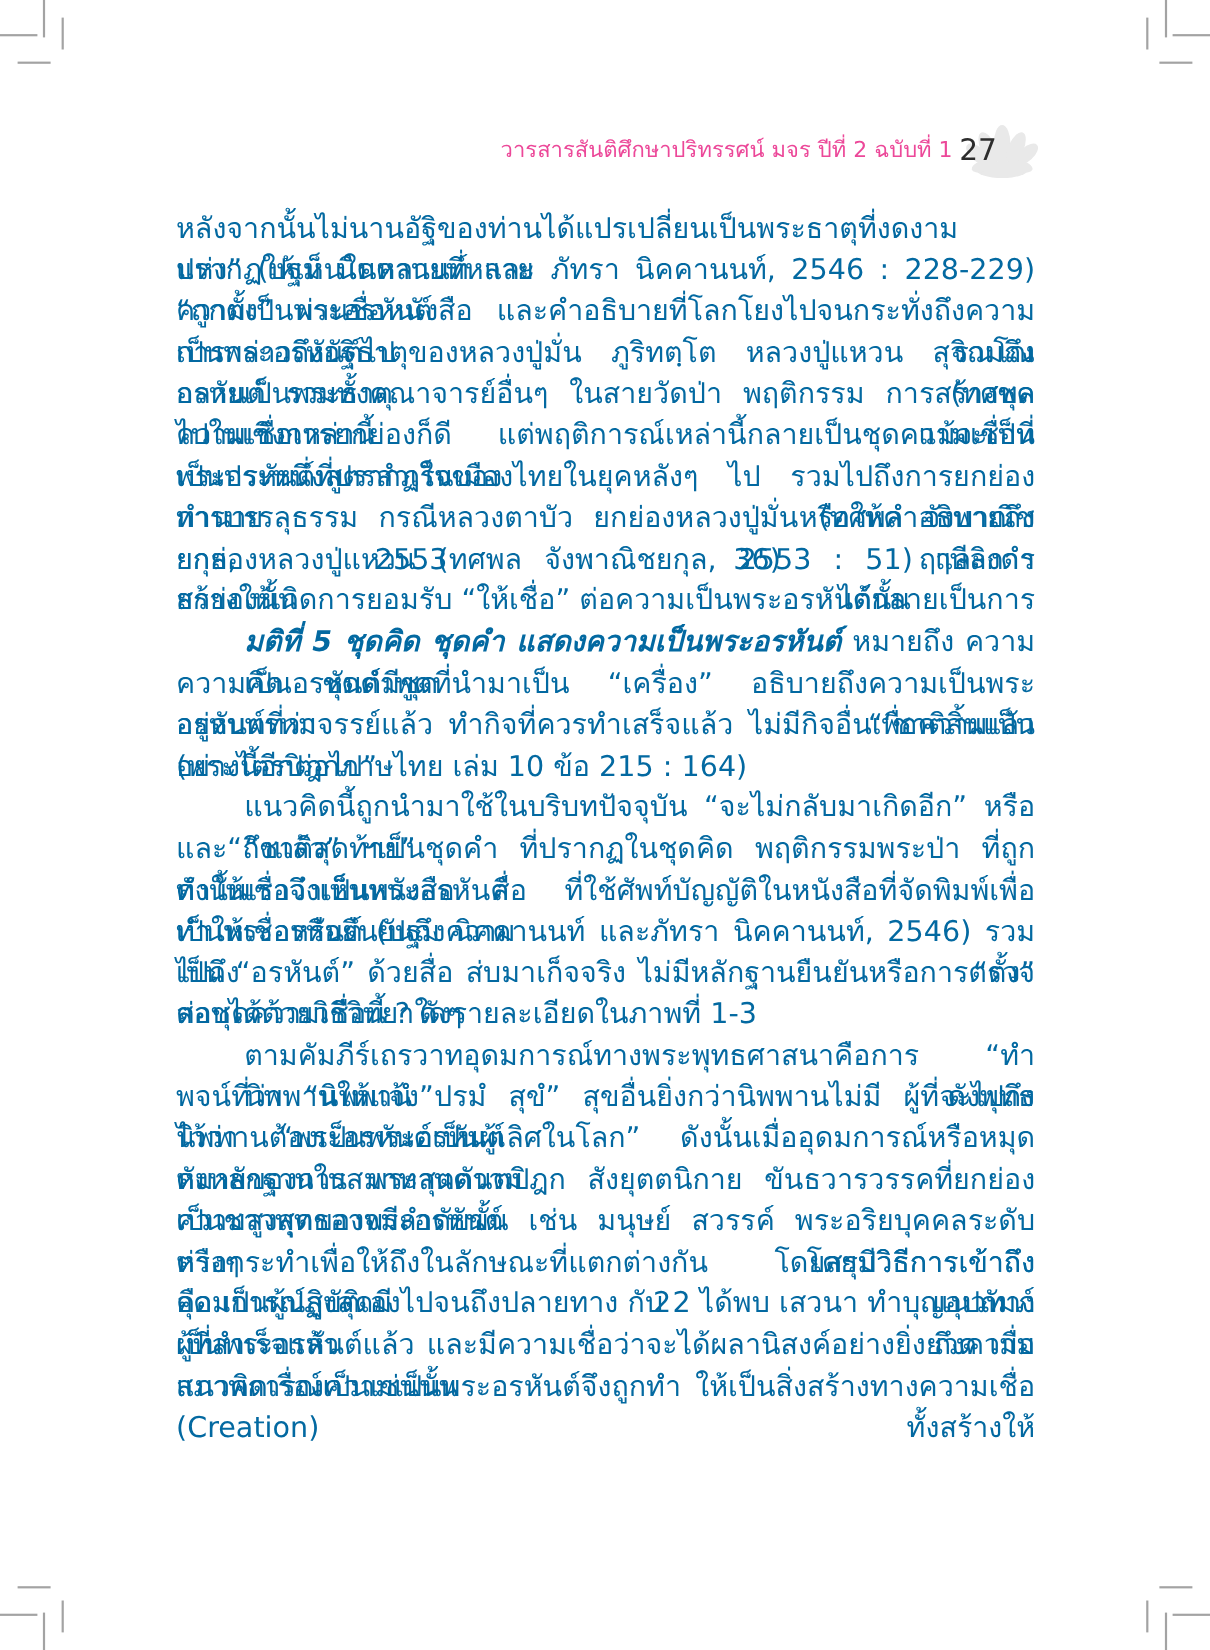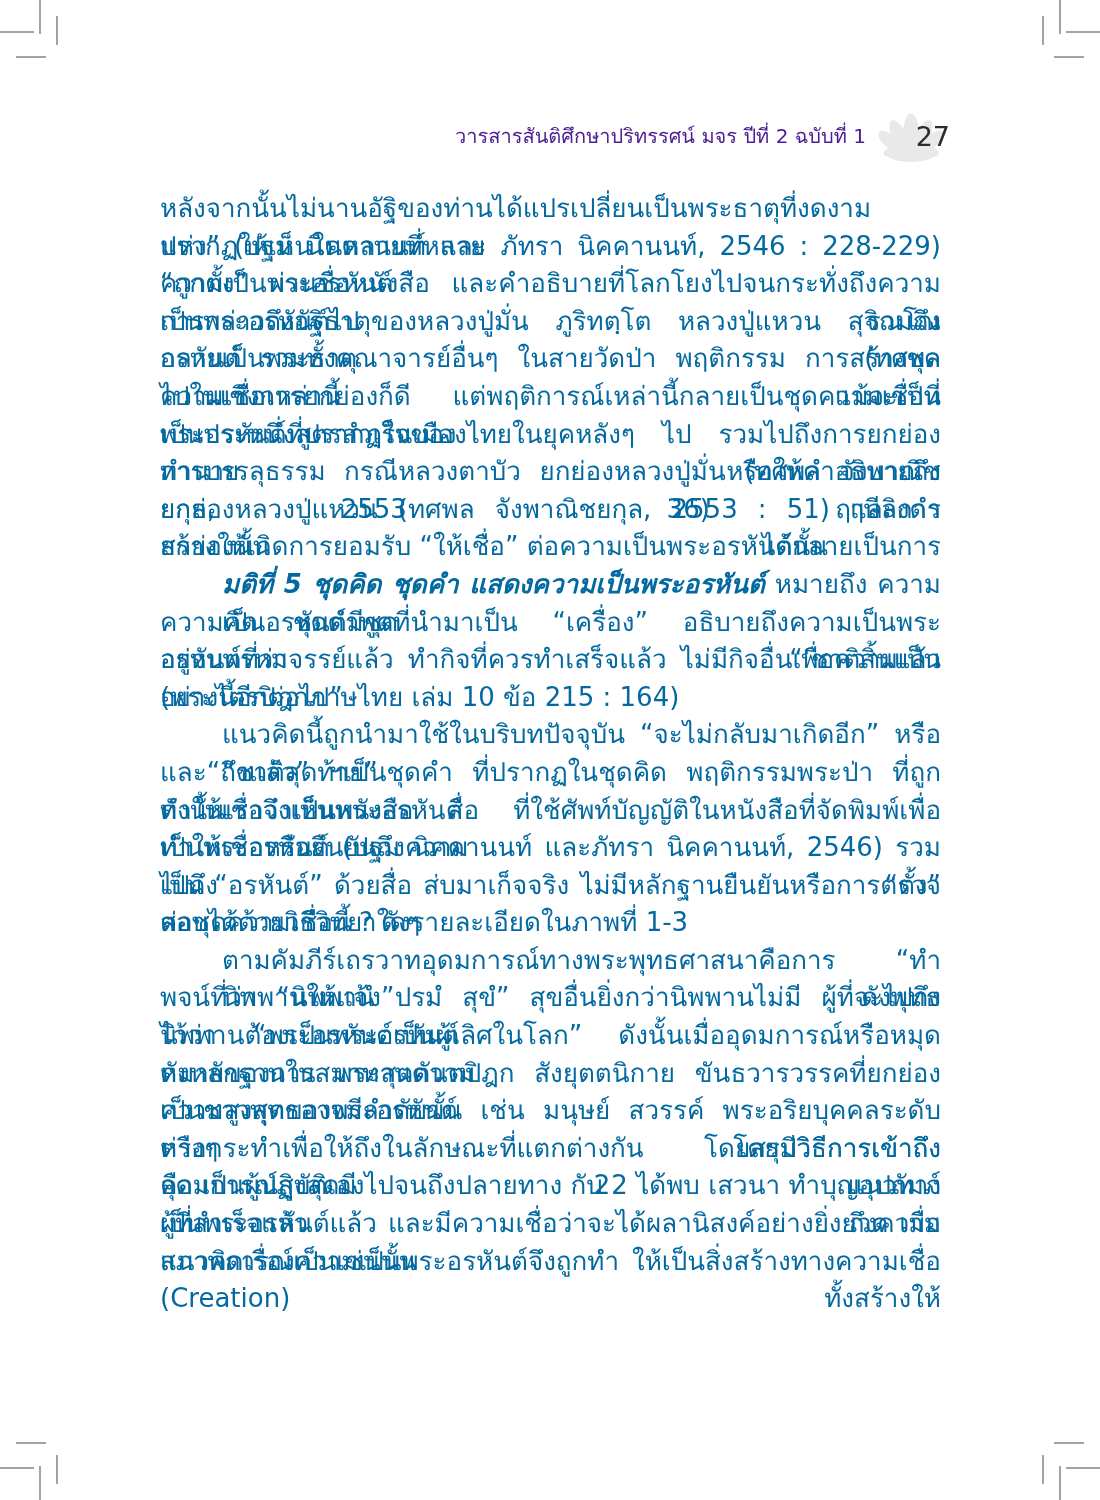--- a/index.html
+++ b/index.html
@@ -12,26 +12,26 @@
   }
   
   .crop{position:absolute;background:#a3a3a3;}
   
   .header{
     position:absolute;
     top:106px;left:160px;width:790px;height:60px;
     display:flex;justify-content:flex-end;align-items:center;
   }
   .journal-title{
-    font-size:20px;color:#4c1d95;letter-spacing:0;
+    font-size:20px;color:#ec4899;letter-spacing:0;
     white-space:nowrap;
   }
   .pageno-wrap{
     position:relative;width:78px;height:60px;margin-left:6px;
-    display:flex;align-items:center;justify-content:flex-end;flex:0 0 auto;
+    display:flex;align-items:center;justify-content:flex-start;flex:0 0 auto;
   }
   .lotus{position:absolute;left:4px;top:2px;}
   .pageno{
     position:relative;font-size:27px;color:#2d2d2d;z-index:1;
   }
   
   .body-text{
     position:absolute;
     left:160px;top:190px;width:781px;
     color:#0369a1;

